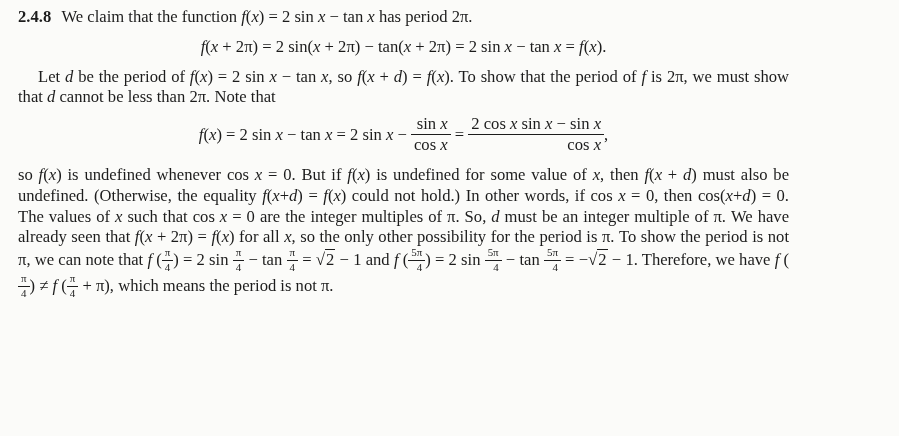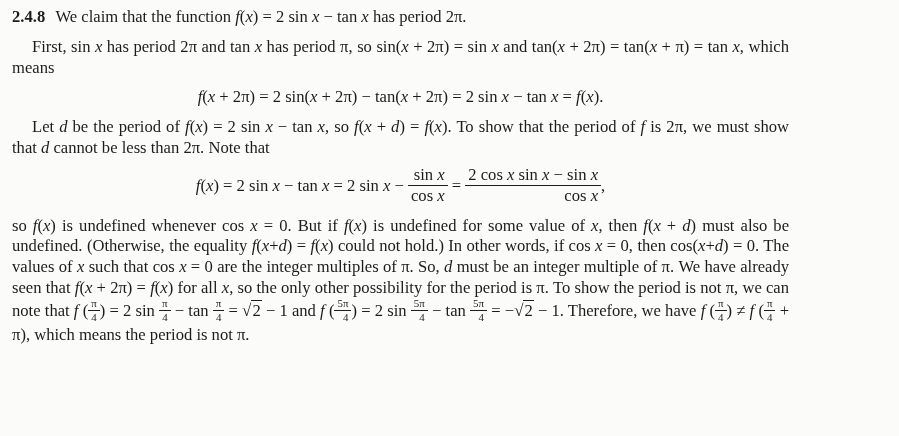--- a/index.html
+++ b/index.html
@@ -9,21 +9,21 @@
   body {
     width: 899px;
     height: 436px;
     overflow: hidden;
     background: #fbfbf9;
   }
   .page {
     box-sizing: border-box;
     width: 799px;
     height: 436px;
-    padding: 7px 10px 0 12px;
+    padding: 7px 10px 0 18px;
     font-family: "Liberation Serif", "DejaVu Serif", serif;
     font-size: 16.6px;
     line-height: 20.8px;
     color: #1c1c1c;
   }
   p.block {
     margin: 0;
     text-align: justify;
   }
   p.block + p.block {
@@ -84,19 +84,18 @@
     margin: 0 2px;
     line-height: 1.15;
   }
 </style>
 </head>
 <body style="background: rgb(251, 251, 249);">
 
 <div class="page" style="color: rgb(28, 28, 28);">
   <div id="doc">
       <p class="block"><span class="seg-b">2.4.8</span>We claim that the function <span class="v">f</span>(<span class="v">x</span>) = 2 sin <span class="v">x</span> − tan <span class="v">x</span> has period 2π.</p>
-      <p class="block indent">First, sin <span class="v">x</span> has period 2π and tan <span class="v">x</span> has period π, so sin(<span class="v">x</span> + 2π) = sin <span class="v">x</span> and tan(<span class="v">x</span> + 2π) = tan(<span class="v">x</span> + π) = tan <span class="v">x</span>, which means</p>
       <p class="block equation"><span class="v">f</span>(<span class="v">x</span> + 2π) = 2 sin(<span class="v">x</span> + 2π) − tan(<span class="v">x</span> + 2π) = 2 sin <span class="v">x</span> − tan <span class="v">x</span> = <span class="v">f</span>(<span class="v">x</span>).</p>
       <p class="block indent">Let <span class="v">d</span> be the period of <span class="v">f</span>(<span class="v">x</span>) = 2 sin <span class="v">x</span> − tan <span class="v">x</span>, so <span class="v">f</span>(<span class="v">x</span> + <span class="v">d</span>) = <span class="v">f</span>(<span class="v">x</span>). To show that the period of <span class="v">f</span> is 2π, we must show that <span class="v">d</span> cannot be less than 2π. Note that</p>
       <p class="block equation"><span class="v">f</span>(<span class="v">x</span>) = 2 sin <span class="v">x</span> − tan <span class="v">x</span> = 2 sin <span class="v">x</span> − <span class="frac"><span class="num">sin <span class="v">x</span></span><span class="den">cos <span class="v">x</span></span></span> = <span class="frac"><span class="num">2 cos <span class="v">x</span> sin <span class="v">x</span> − sin <span class="v">x</span></span><span class="den">cos <span class="v">x</span></span></span>,</p>
       <p class="block">so <span class="v">f</span>(<span class="v">x</span>) is undefined whenever cos <span class="v">x</span> = 0.  But if <span class="v">f</span>(<span class="v">x</span>) is undefined for some value of <span class="v">x</span>, then <span class="v">f</span>(<span class="v">x</span> + <span class="v">d</span>) must also be undefined.  (Otherwise, the equality <span class="v">f</span>(<span class="v">x</span>+<span class="v">d</span>) = <span class="v">f</span>(<span class="v">x</span>) could not hold.)  In other words, if cos <span class="v">x</span> = 0, then cos(<span class="v">x</span>+<span class="v">d</span>) = 0. The values of <span class="v">x</span> such that cos <span class="v">x</span> = 0 are the integer multiples of π.  So, <span class="v">d</span> must be an integer multiple of π.  We have already seen that <span class="v">f</span>(<span class="v">x</span> + 2π) = <span class="v">f</span>(<span class="v">x</span>) for all <span class="v">x</span>, so the only other possibility for the period is π.  To show the period is not π, we can note that <span class="v">f</span> (<span class="frac"><span class="num">π</span><span class="den">4</span></span>) = 2 sin <span class="frac"><span class="num">π</span><span class="den">4</span></span> − tan <span class="frac"><span class="num">π</span><span class="den">4</span></span> = <span class="sqrt"><span class="rad">√</span><span class="arg">2</span></span> − 1 and <span class="v">f</span> (<span class="frac"><span class="num">5π</span><span class="den">4</span></span>) = 2 sin <span class="frac"><span class="num">5π</span><span class="den">4</span></span> − tan <span class="frac"><span class="num">5π</span><span class="den">4</span></span> = −<span class="sqrt"><span class="rad">√</span><span class="arg">2</span></span> − 1.  Therefore, we have <span class="v">f</span> (<span class="frac"><span class="num">π</span><span class="den">4</span></span>) ≠ <span class="v">f</span> (<span class="frac"><span class="num">π</span><span class="den">4</span></span> + π), which means the period is not π.</p>
     </div>
 </div>
 
 </body></html>

